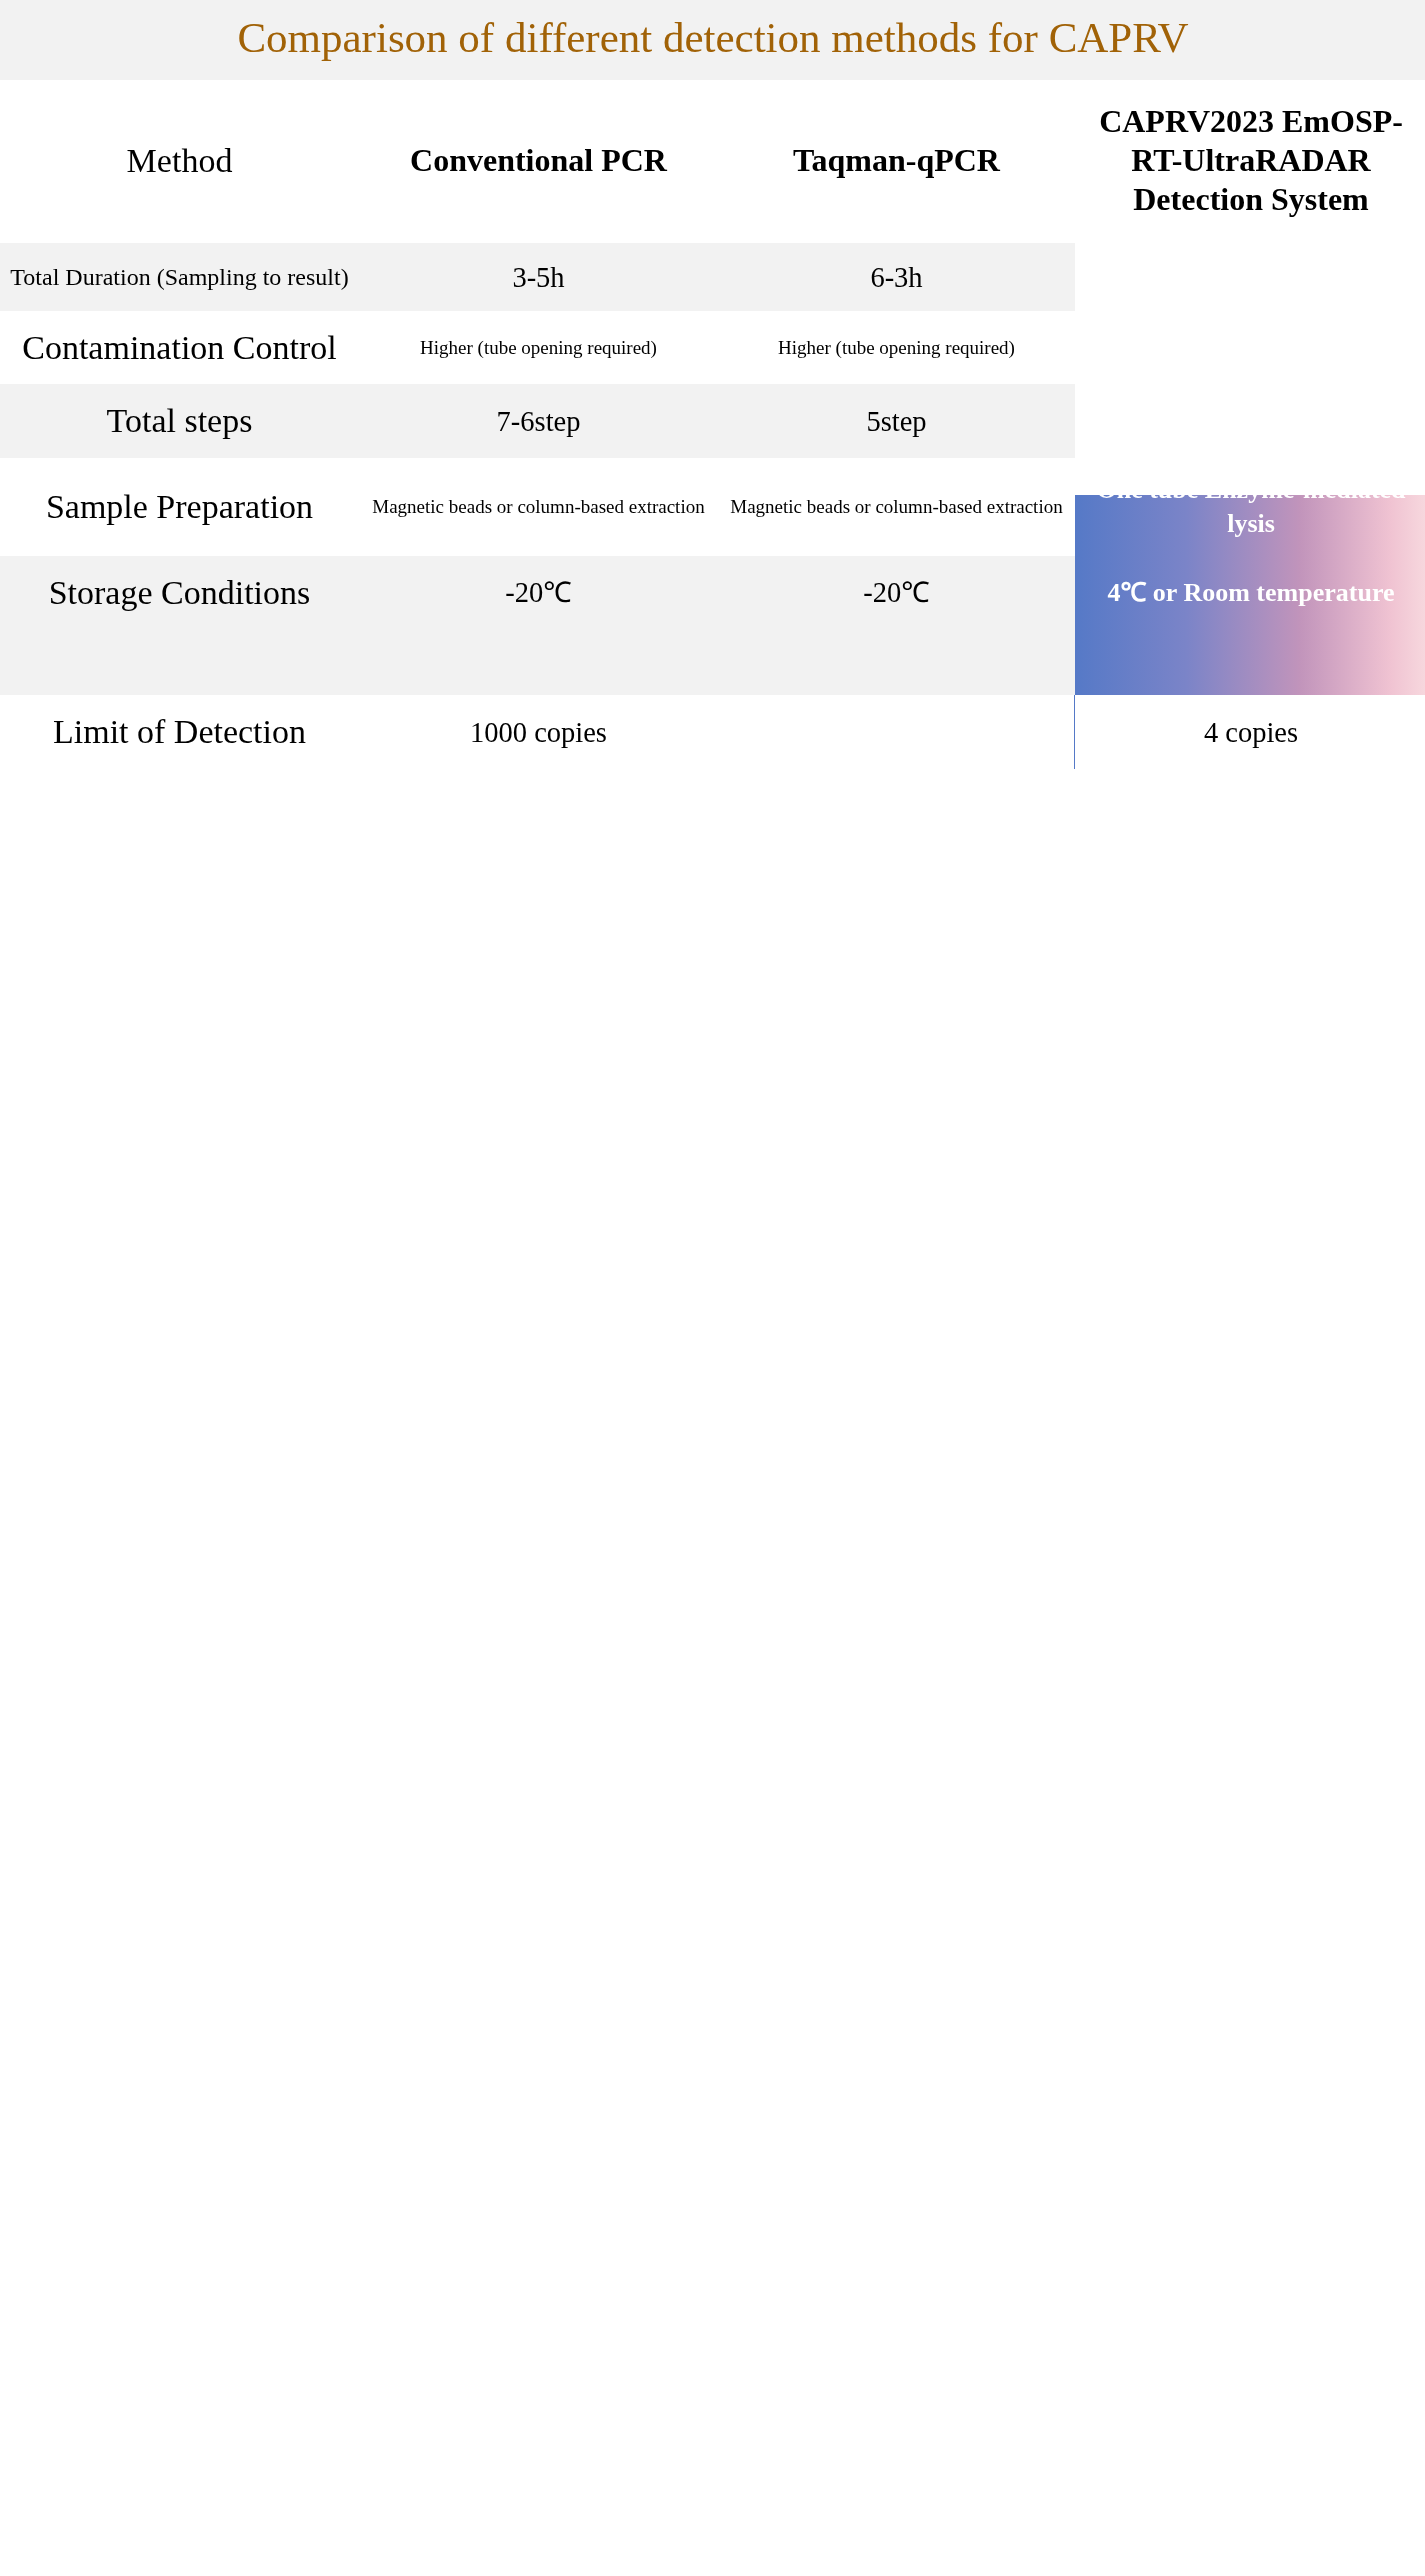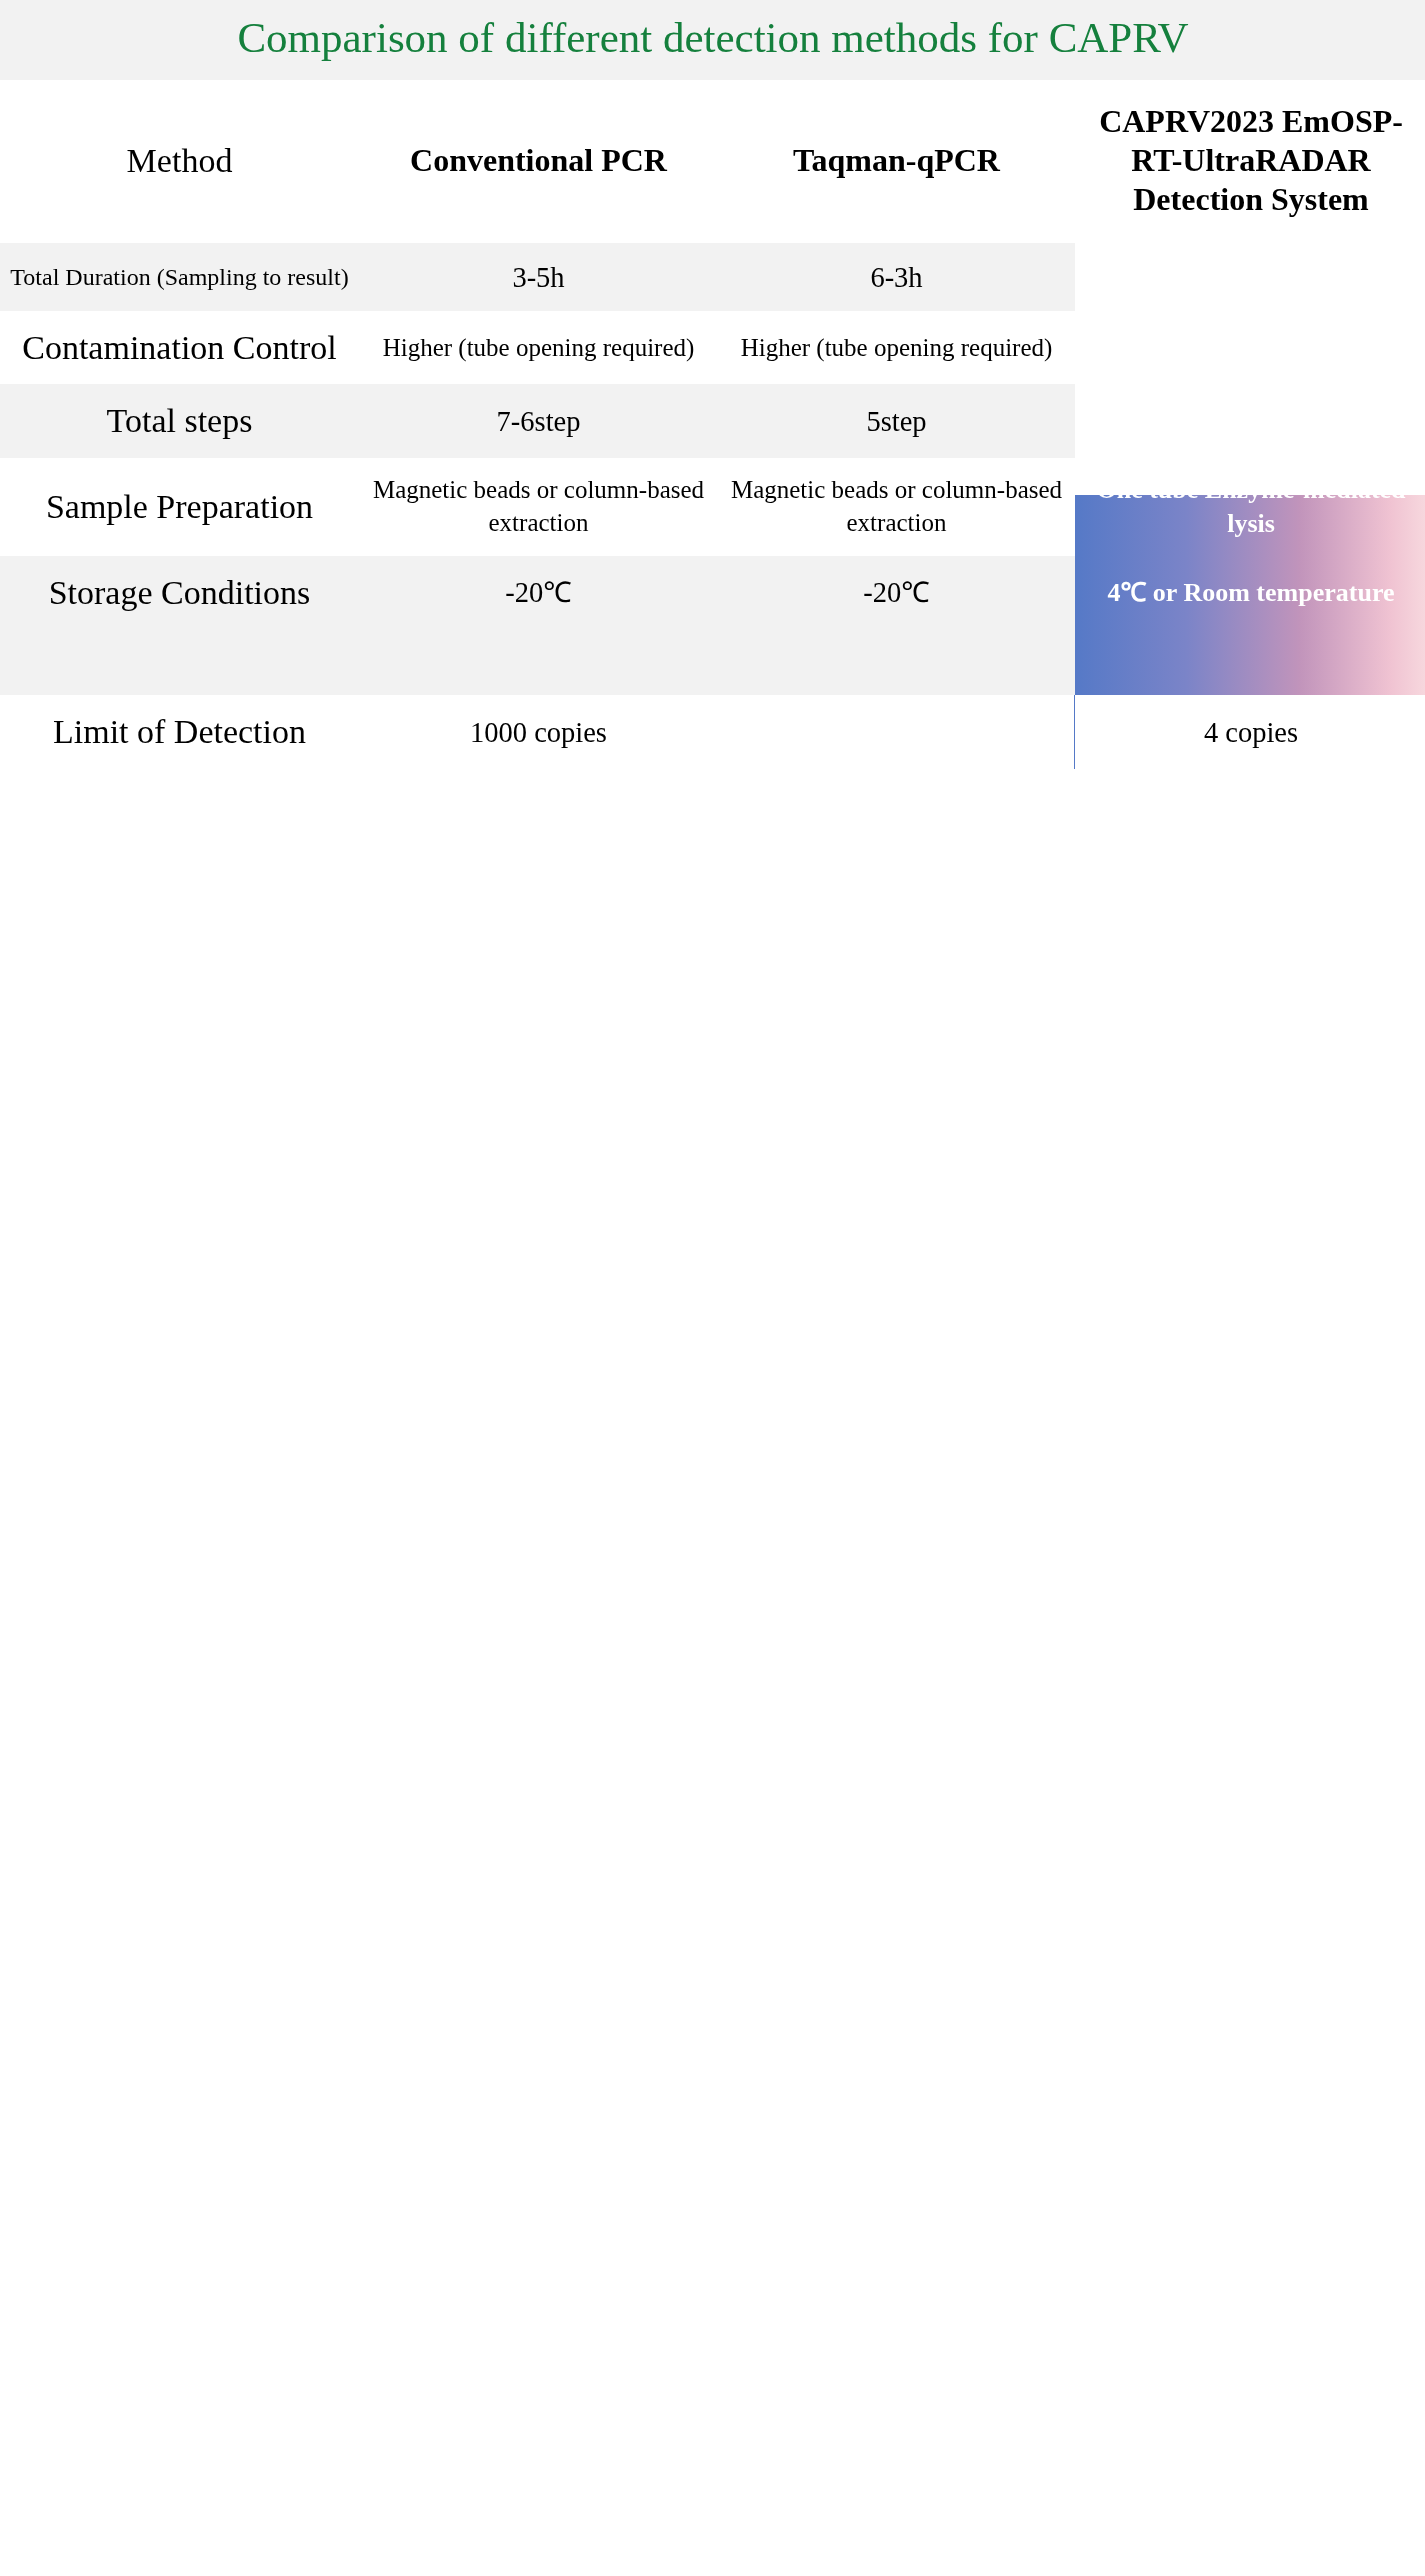--- a/index.html
+++ b/index.html
@@ -18,21 +18,21 @@
   }
   .title-bar {
     background: #f2f2f2;
     text-align: center;
     padding: 14.3px 0 18.7px 0;
   }
   .title-bar .title-text {
     font-family: "Liberation Serif", serif;
     font-size: 43px;
     line-height: 1.1;
-    color: #15803d;
+    color: #a16207;
   }
   table.cmp {
     border-collapse: collapse;
     width: 1426px;
     table-layout: fixed;
   }
   table.cmp col.c0 { width: 359px; }
   table.cmp col.c1 { width: 359px; }
   table.cmp col.c2 { width: 357px; }
   table.cmp col.c3 { width: 352px; }
@@ -68,21 +68,21 @@
     line-height: 1.25;
   }
   td.rowlabel.small {
     font-size: 24px;
     line-height: 1.3;
   }
   td.val {
     font-size: 28.5px;
   }
   td.val.small {
-    font-size: 25px;
+    font-size: 19px;
   }
   .highlight-band {
     position: absolute;
     top: 415px;
     left: 1074px;
     width: 352px;
     height: 1764px;
     background-image: linear-gradient(to right, #5579c7 0%, #7b84c8 32%, #c194bb 64%, #f0c3d2 90%, #f7d8de 100%);
     z-index: 0;
   }

